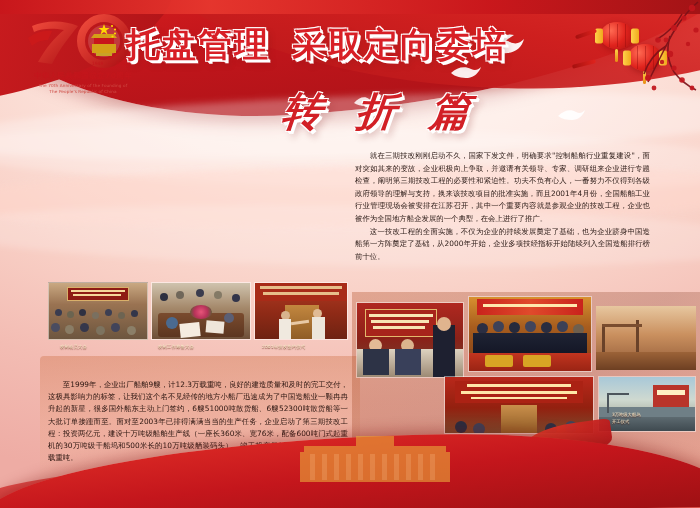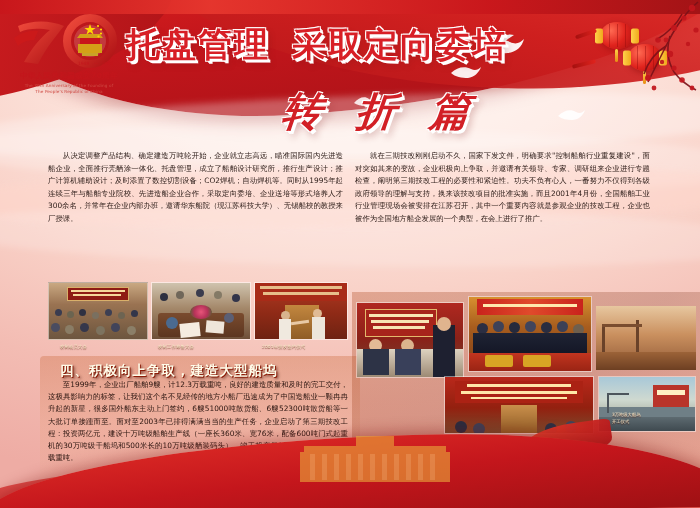--- a/index.html
+++ b/index.html
@@ -40,21 +40,21 @@
 
   
   .wave{position:absolute;left:-60px;width:840px;height:60px;border-radius:50%;
         background:rgba(255,255,255,.30);filter:blur(3px);pointer-events:none;}
   .w1{top:96px;transform:rotate(-2deg);}
   .w2{top:128px;transform:rotate(1.4deg);background:rgba(255,255,255,.22);}
   .w3{top:166px;transform:rotate(-1deg);background:rgba(255,214,205,.45);}
   .w4{top:206px;transform:rotate(1deg);background:rgba(255,255,255,.18);}
 
   
-  .emblem{position:absolute;left:8px;top:12px;width:122px;height:92px;text-align:center;}
+  .emblem{position:absolute;left:22px;top:12px;width:122px;height:92px;text-align:center;}
   .emblem .svgwrap{width:118px;height:58px;margin:0 auto;}
   .emblem .cn{
     font-size:7.5px;color:#c3161c;font-weight:bold;letter-spacing:.4px;
     margin-top:1px;white-space:nowrap;
   }
   .emblem .en{
     font-size:4.2px;color:#cf4b44;line-height:1.35;margin-top:2px;letter-spacing:.1px;
   }
 
   
@@ -292,25 +292,25 @@
     <div class="en" style="margin-top:0">The People's Republic of China</div>
   </div>
 
   <div class="headline">
     <span>托盘管理</span><span class="gap"></span><span>采取定向委培</span>
   </div>
 
   <div class="subtitle">转 折 篇</div>
 
   <div class="col col-left">
-    <p>从决定调整产品结构、确定建造万吨轮开始，企业就立志高远，瞄准国际国内先进造船企业，全面推行壳舾涂一体化、托盘管理，成立了船舶设计研究所，推行生产设计；推广计算机辅助设计；及时添置了数控切割设备；CO2焊机；自动焊机等。同时从1995年起连续三年与船舶专业院校、先进造船企业合作，采取定向委培、企业送培等形式培养人才300余名，并常年在企业内部办班，邀请华东船院（现江苏科技大学）、无锡船校的教授来厂授课。</p>
   </div>
 
   <div class="col col-right">
     <p>就在三期技改刚刚启动不久，国家下发文件，明确要求"控制船舶行业重复建设"，面对突如其来的变故，企业积极向上争取，并邀请有关领导、专家、调研组来企业进行专题检查，阐明第三期技改工程的必要性和紧迫性。功夫不负有心人，一番努力不仅得到各级政府领导的理解与支持，换来该技改项目的批准实施，而且2001年4月份，全国船舶工业行业管理现场会被安排在江苏召开，其中一个重要内容就是参观企业的技改工程，企业也被作为全国地方船企发展的一个典型，在会上进行了推广。</p>
+    <p>这一技改工程的全面实施，不仅为企业的持续发展奠定了基础，也为企业跻身中国造船第一方阵奠定了基础，从2000年开始，企业多项技经指标开始陆续列入全国造船排行榜前十位。</p>
   </div>
 
   <div class="photostrip">
 
     <div class="photo" style="width:100px;height:58px;background:linear-gradient(180deg,#b08a6a,#7d5b42);">
       <div class="scene" style="background:linear-gradient(180deg,#c9a882 0%,#9a7352 38%,#6d563f 100%);"></div>
       <div style="position:absolute;left:18px;top:4px;width:62px;height:14px;background:#8e1c14;border:1px solid #d9b06a;"></div>
       <div style="position:absolute;left:22px;top:7px;width:54px;height:2px;background:#f4d79a;"></div>
       <div style="position:absolute;left:24px;top:11px;width:48px;height:2px;background:#f4d79a;"></div>
       <div class="dots">
@@ -361,21 +361,20 @@
       <div style="position:absolute;left:57px;top:34px;width:13px;height:22px;background:#ece5da;"></div>
       <div style="position:absolute;left:36px;top:38px;width:18px;height:3px;background:#e8c9a6;transform:rotate(-8deg);"></div>
     </div>
   </div>
 
   <span class="cap" style="left:60px;top:344px;">改制动员大会</span>
   <span class="cap" style="left:158px;top:344px;">改制工作筹备大会</span>
   <span class="cap" style="left:262px;top:344px;">2001年技改签约仪式</span>
 
   <div style="position:absolute;left:40px;top:356px;width:320px;height:150px;background:linear-gradient(180deg,rgba(196,92,40,.30),rgba(226,150,96,.18) 45%,rgba(255,225,205,.05));border-radius:4px;"></div>
-  <div class="sect-head">四、积极向上争取，建造大型船坞</div>
   <div class="col-bottom">
     <p>至1999年，企业出厂船舶9艘，计12.3万载重吨，良好的建造质量和及时的完工交付，这极具影响力的标签，让我们这个名不见经传的地方小船厂迅速成为了中国造船业一颗冉冉升起的新星，很多国外船东主动上门签约，6艘51000吨散货船、6艘52300吨散货船等一大批订单接踵而至。面对至2003年已排得满满当当的生产任务，企业启动了第三期技改工程：投资两亿元，建设十万吨级船舶生产线（一座长360米、宽76米，配备600吨门式起重机的30万吨级干船坞和500米长的10万吨级舾装码头），竣工投产后年生产能力达到30万载重吨。</p>
   </div>
 
   <div class="cluster">
 
     <div style="position:absolute;inset:0;background:linear-gradient(135deg,rgba(180,80,40,.35),rgba(120,45,20,.25) 60%,rgba(200,120,70,.2));"></div>
 
     <div class="cl-photo" style="left:4px;top:10px;width:108px;height:76px;">
       <div class="scene" style="background:linear-gradient(180deg,#b02820 0%,#8a2118 48%,#6e4a33 100%);"></div>

